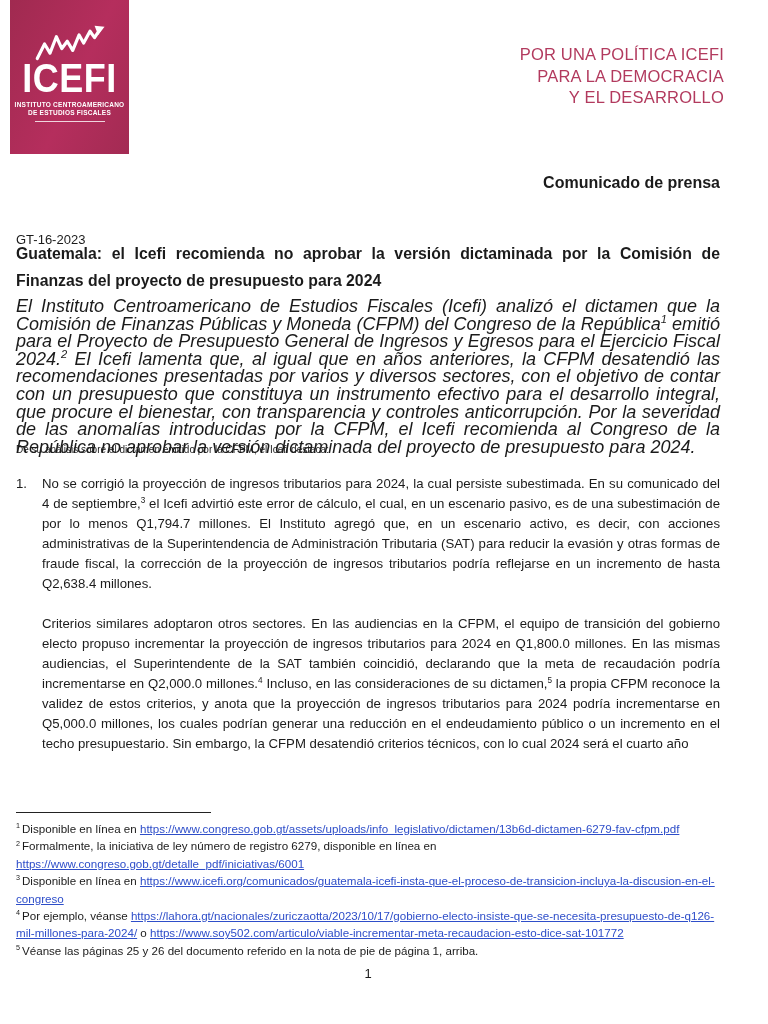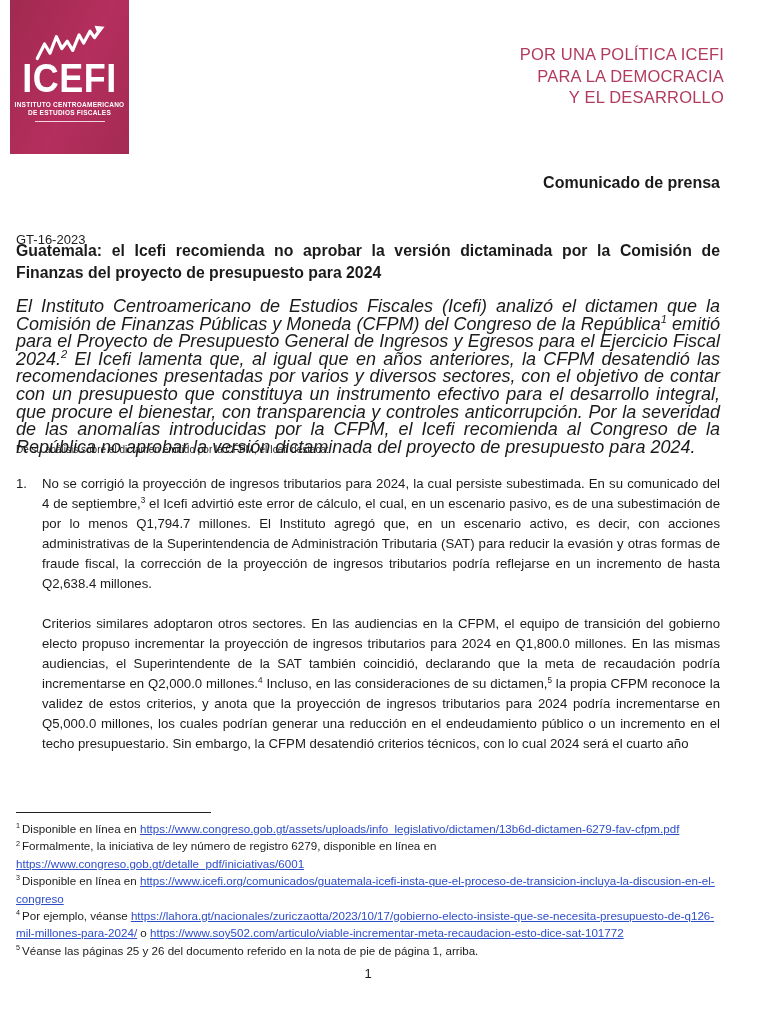--- a/index.html
+++ b/index.html
@@ -26,21 +26,21 @@
   .logo-rule { width:70px; height:1px; background:rgba(255,255,255,0.8); margin-top:4px; }
   .motto {
     position:absolute; top:44px; right:44px; text-align:right;
     color:#b23a5e; font-size:16.5px; line-height:21.5px; font-weight:400; letter-spacing:0.2px;
   }
   .doc-type { position:absolute; top:174px; right:48px; font-size:16px; font-weight:700; }
   .ref { position:absolute; top:232px; left:16px; font-size:13px; }
   
   .title {
     position:absolute; top:240px; left:16px; width:704px; margin:0;
-    font-size:15.8px; font-weight:700; line-height:22px; text-align:justify;
+    font-size:15.8px; font-weight:700; line-height:27px; text-align:justify;
   }
   .lead {
     position:absolute; top:298px; left:16px; width:704px; margin:0;
     font-size:18px; font-style:italic; line-height:17.6px; text-align:justify;
   }
   .intro { position:absolute; top:444px; left:16px; width:704px; margin:0; font-size:10px; }
   .list-item { position:absolute; top:474px; left:16px; width:704px; }
   .num { position:absolute; left:0; top:0; font-size:13.2px; line-height:20px; }
   .body-p { margin:0 0 0 26px; font-size:13.2px; line-height:20px; text-align:justify; }
   .p2 { margin-top:20px; }

